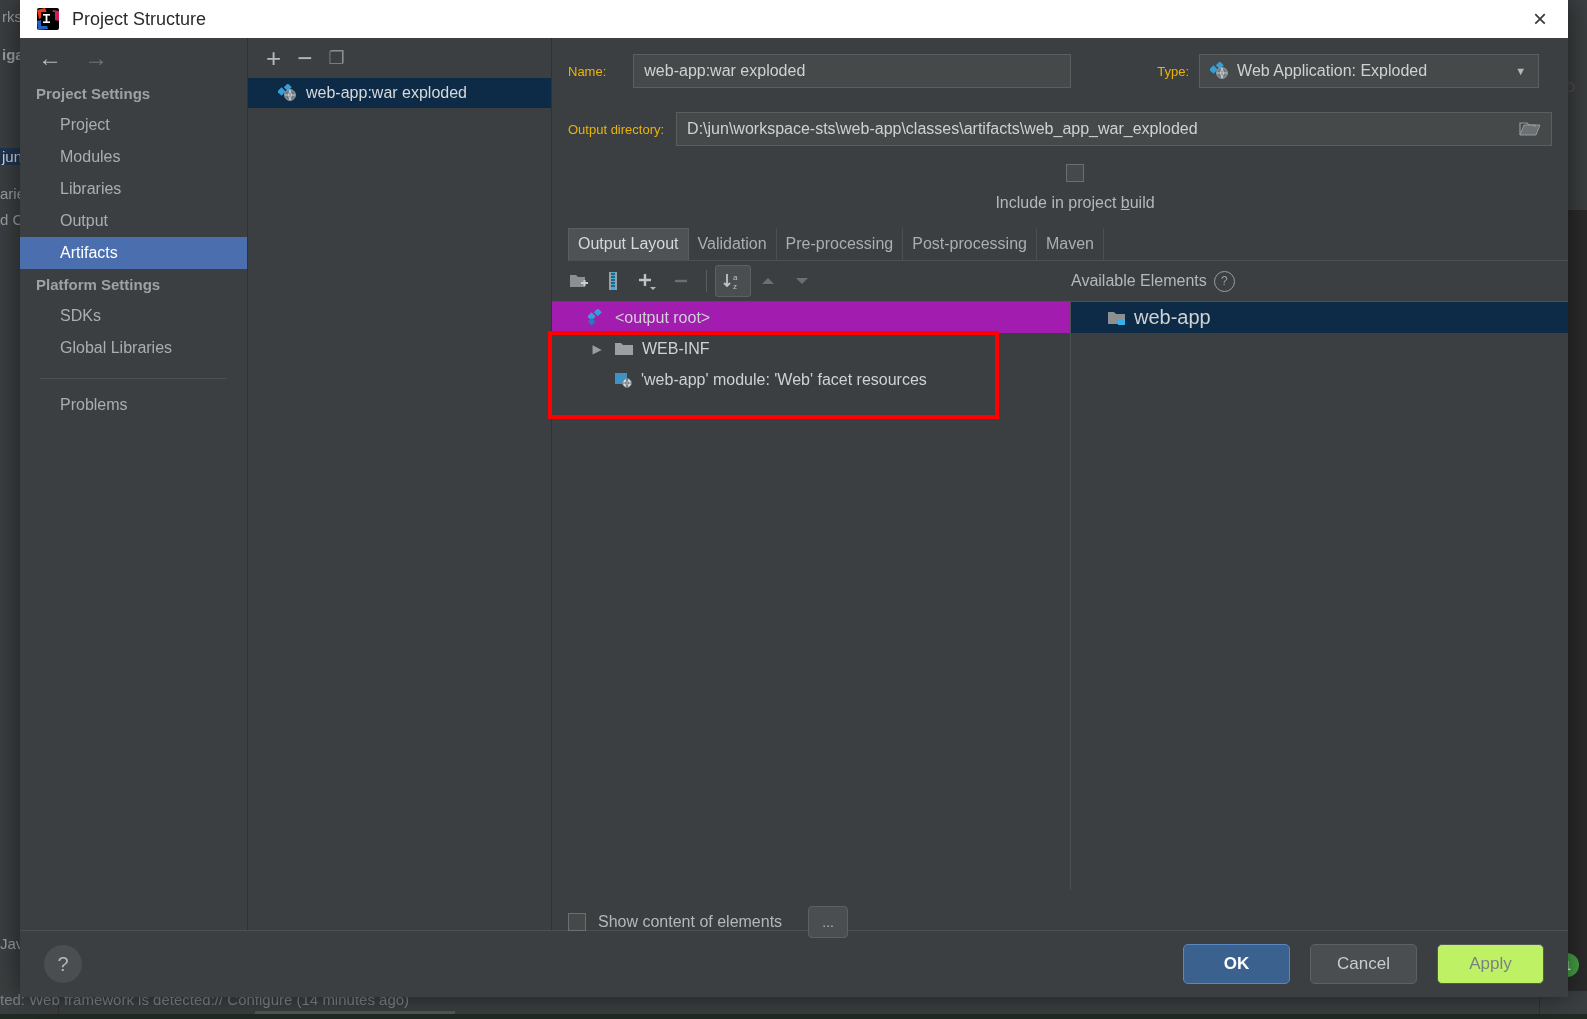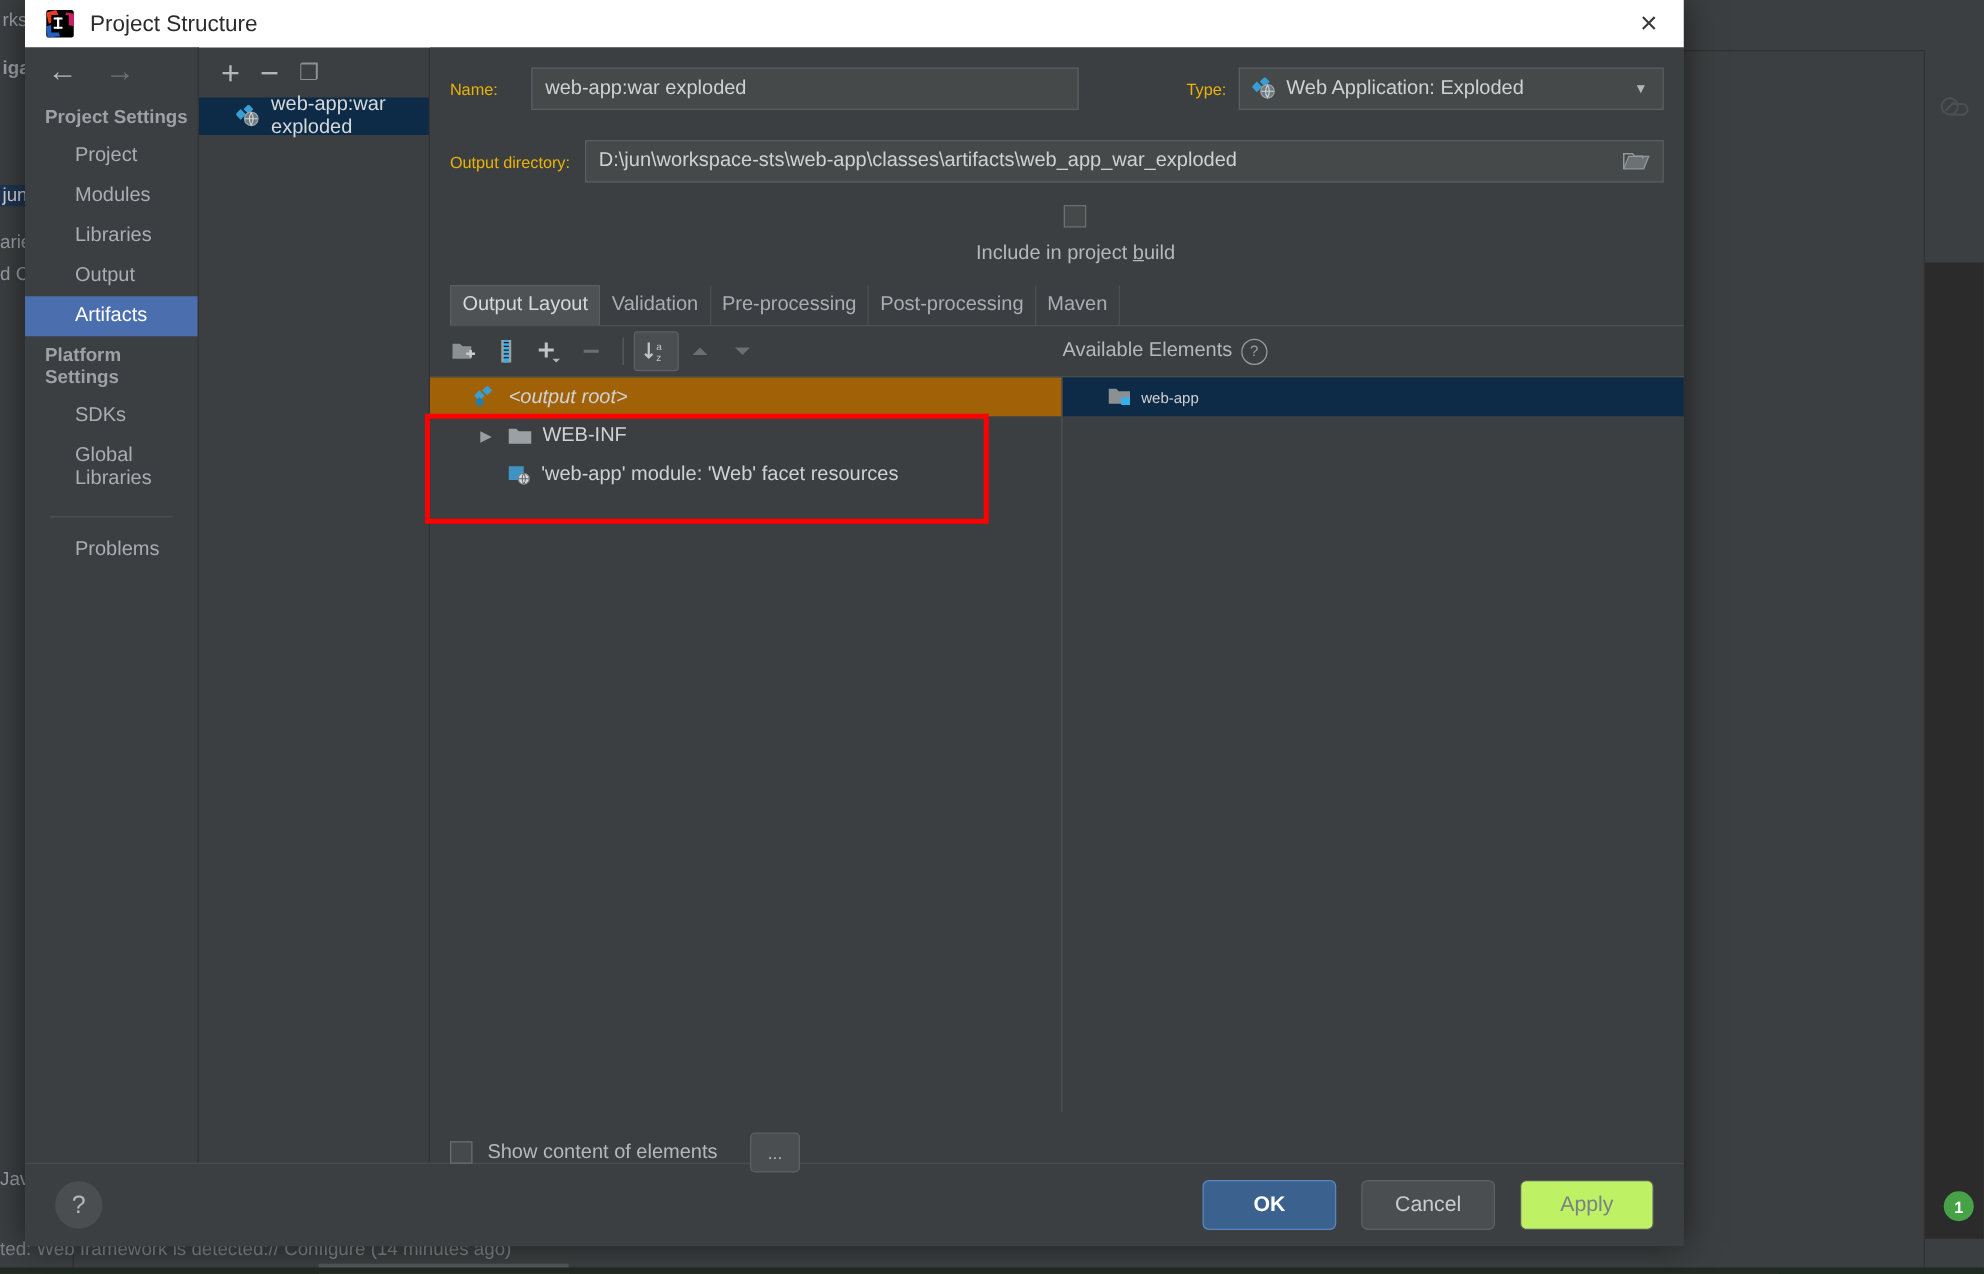--- a/index.html
+++ b/index.html
@@ -23,21 +23,21 @@
   #ide-bg .bg-bottom-dark{position:absolute;left:0;bottom:0;width:1587px;height:5px;background:#1f2b23;}
   #ide-bg .bg-green-badge{
     position:absolute;right:8px;bottom:42px;width:24px;height:24px;border-radius:50%;
     background:#47a247;color:#ffffff;font-size:13px;font-weight:bold;
     display:flex;align-items:center;justify-content:center;
   }
   #ide-bg .bg-grey-chip{position:absolute;left:255px;bottom:0;width:200px;height:8px;background:#54585a;}
 
   
   #dialog{
-    position:absolute;left:20px;top:0;width:1327px;height:996px;
+    position:absolute;left:20px;top:0;width:1548px;height:996px;
     background:#3c3f41;box-shadow:0 0 26px rgba(0,0,0,.55);
   }
   
   .titlebar{
     height:38px;background:#ffffff;display:flex;align-items:center;
     padding:0 0 0 16px;position:relative;
   }
   .titlebar .ij-logo{
     width:24px;height:24px;margin-right:12px;flex:0 0 auto;position:relative;
   }
@@ -122,27 +122,27 @@
   .avail-title{font-size:16px;color:#b4b8bb;}
   .help-circle{
     width:19px;height:19px;border-radius:50%;border:1px solid #9a9ea1;color:#9a9ea1;
     font-size:12px;display:flex;align-items:center;justify-content:center;cursor:pointer;
   }
 
   .panes{display:flex;height:588px;border-top:1px solid #4d5052;}
   .tree-pane{flex:1;background:#3c3f41;border-right:1px solid #4d5052;position:relative;}
   .avail-pane{width:497px;background:#3c3f41;}
   .tree-row{height:31px;display:flex;align-items:center;gap:8px;font-size:16px;color:#cfd2d4;cursor:pointer;}
-  .tree-row.selected{background:#a16207;font-style:italic;}
+  .tree-row.selected{background:#a21caf;}
   .tree-row.lvl0{padding-left:10px;}
   .tree-row.lvl1{padding-left:10px;}
   .tri{width:18px;color:#9a9ea1;font-size:12px;text-align:center;}
   .tri.blank{color:transparent;}
   .indent{width:18px;}
-  .avail-row{height:31px;display:flex;align-items:center;gap:8px;padding-left:36px;background:#0d2a47;color:#cfd2d4;font-size:12px;cursor:pointer;}
+  .avail-row{height:31px;display:flex;align-items:center;gap:8px;padding-left:36px;background:#0d2a47;color:#cfd2d4;font-size:20px;cursor:pointer;}
 
   .redbox{position:absolute;left:-4px;top:29px;width:451px;height:88px;border:4px solid #ff0000;box-sizing:border-box;pointer-events:none;}
 
   .bottom-chk{display:flex;align-items:center;gap:12px;padding-left:16px;margin-top:16px;}
   .dots-btn{
     margin-left:14px;width:38px;height:30px;background:#4a4e50;border:1px solid #5d6163;
     border-radius:4px;color:#b4b8bb;font-size:14px;display:flex;align-items:center;justify-content:center;cursor:pointer;
   }
 
   

